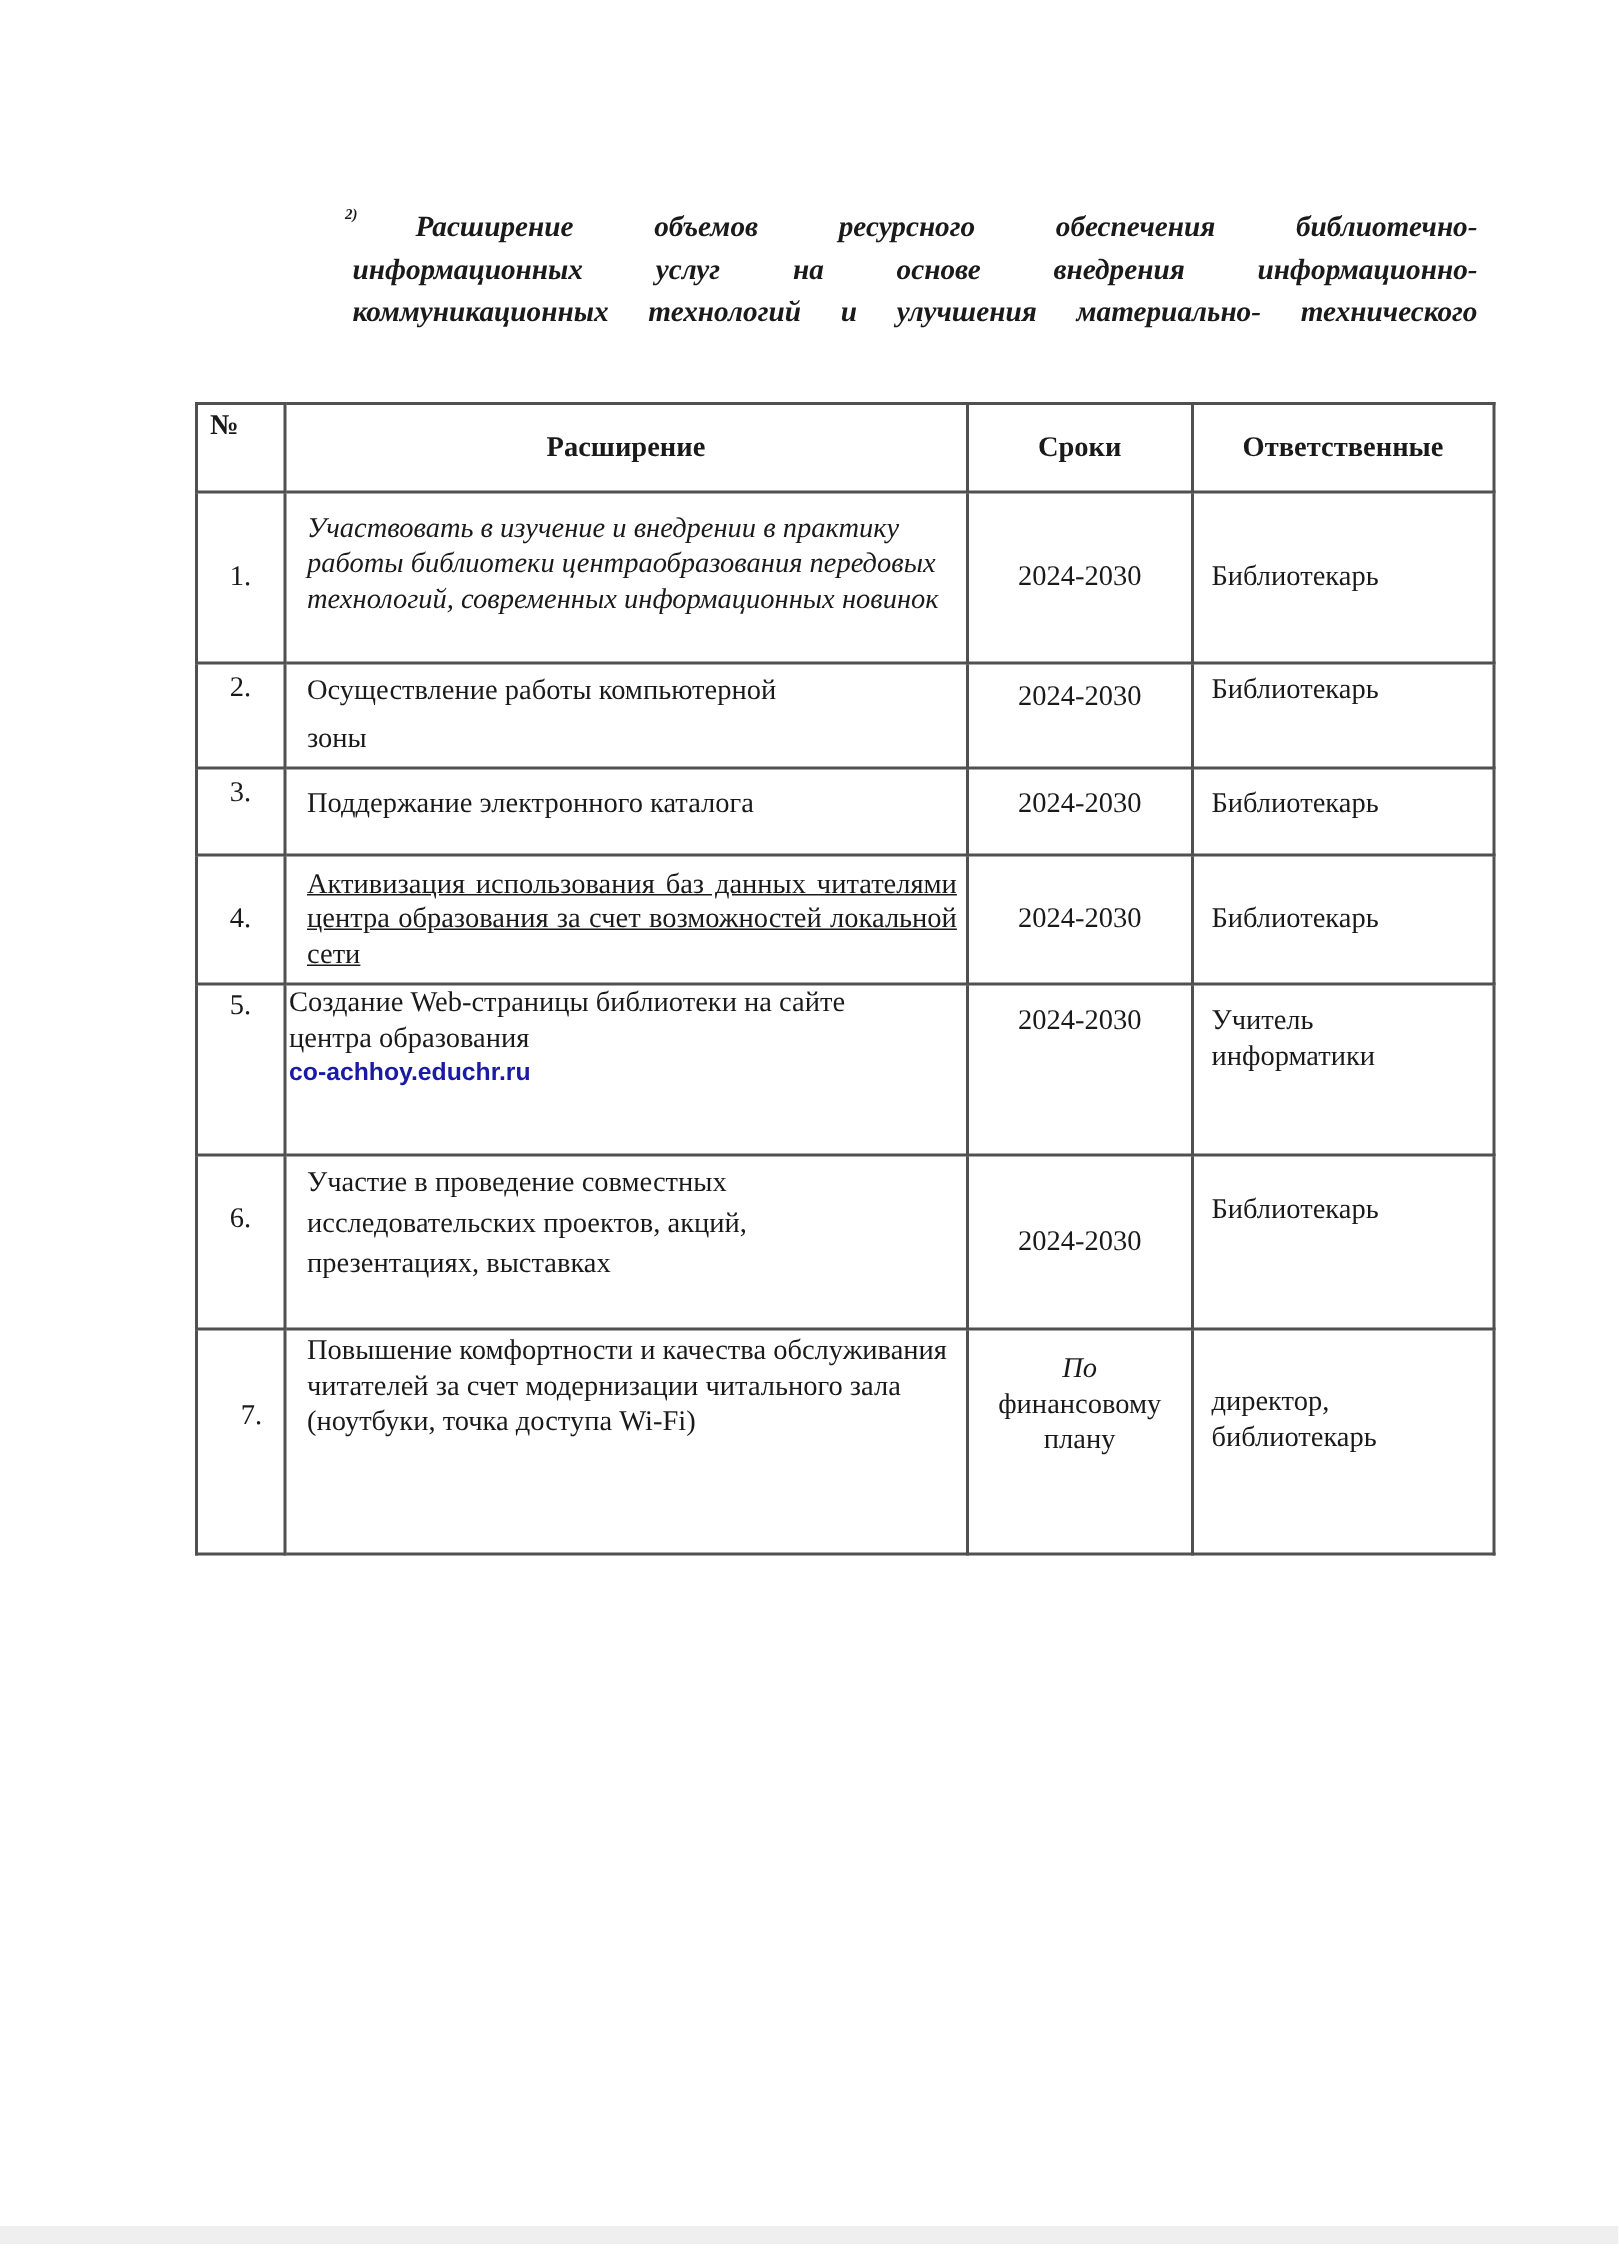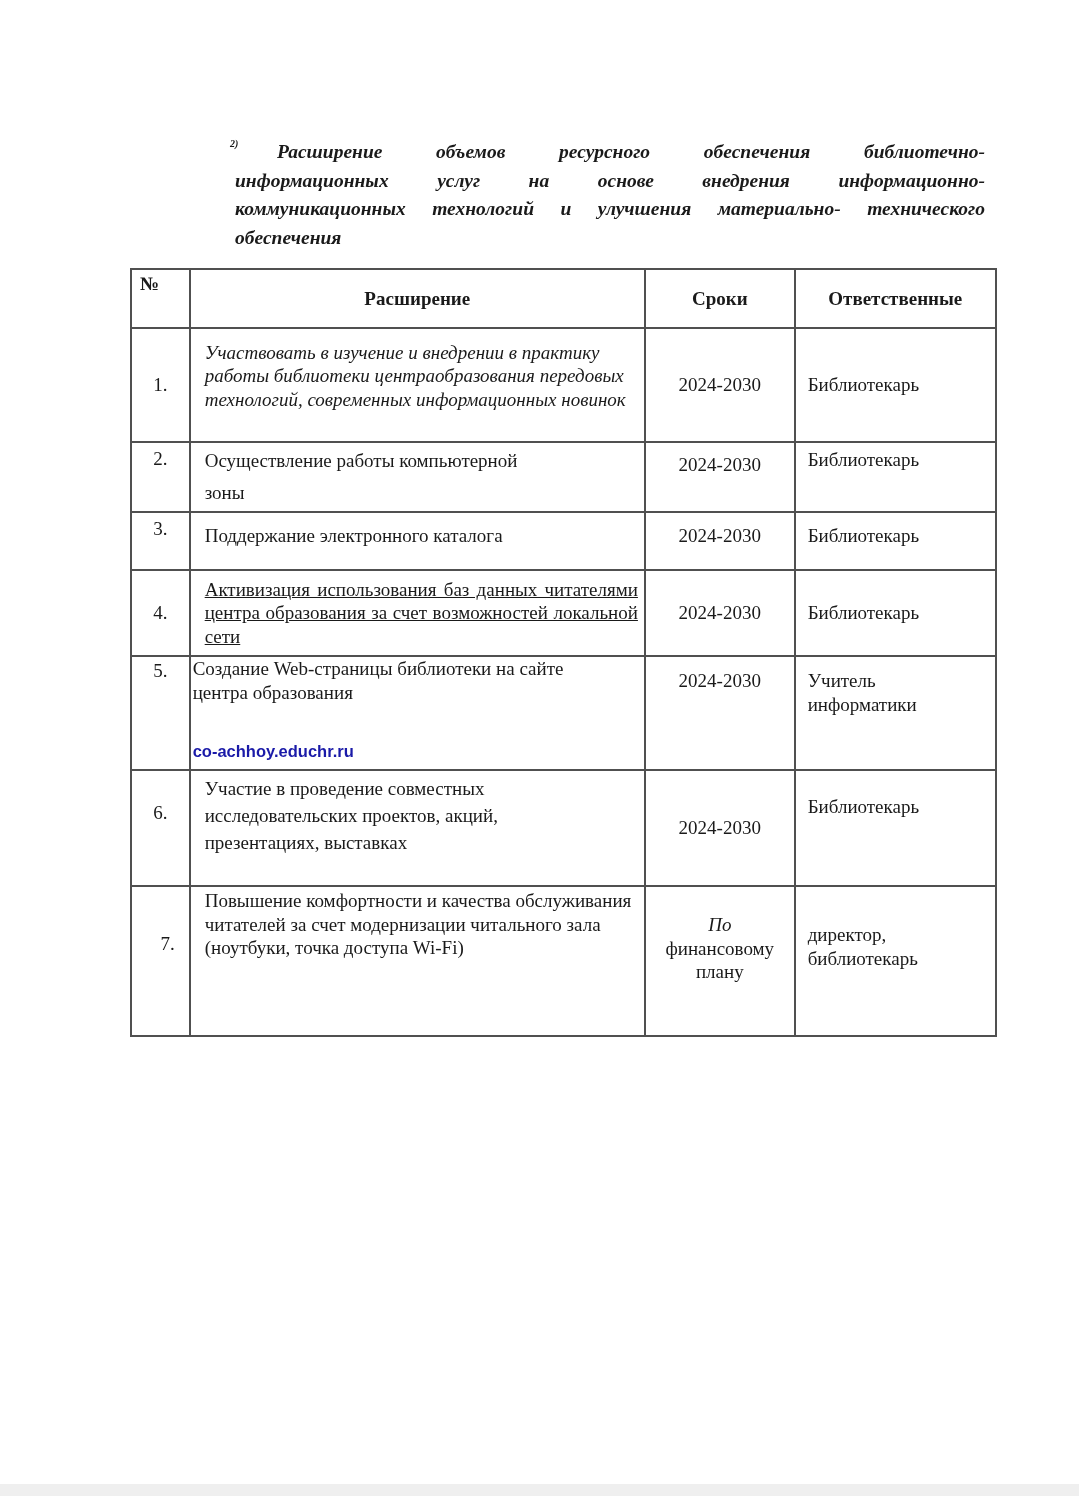--- a/index.html
+++ b/index.html
@@ -18,33 +18,32 @@
   th { font-weight: bold; font-size: 19px; }
   .c-num { width: 58px; }
   .c-act { width: 450px; }
   .c-term { width: 148px; }
   .c-resp { width: 199px; }
   .num { text-align: center; }
   .hdr-num { vertical-align: top; text-align: left; padding: 2px 0 0 8px; height: 55px; }
   .act { padding-left: 14px; padding-right: 6px; }
   .term { text-align: center; }
   .resp { padding-left: 12px; }
-  .link { color: #1a1aa8; font-family: "Liberation Sans", sans-serif; font-weight: bold; font-size: 16.5px; margin-top: 36px; }
+  .link { color: #1a1aa8; font-family: "Liberation Sans", sans-serif; font-weight: bold; font-size: 16.5px; }
   .italic { font-style: italic; }
   .bottom-strip { position: absolute; left: 0; top: 1484px; width: 1079px; height: 12px; background: #efefef; }
 </style>
 </head>
 <body>
 
 <div class="heading">
   <span class="marker">2)</span>
   <span class="line"><span class="indent"></span><span>Расширение объемов ресурсного обеспечения библиотечно-</span></span>
   <span class="line">информационных услуг на основе внедрения информационно-</span>
   <span class="line">коммуникационных технологий и улучшения материально- технического</span>
-  <span class="line last">обеспечения</span>
 </div>
 
 <table>
   <colgroup>
     <col class="c-num">
       <col class="c-act">
       <col class="c-term">
       <col class="c-resp">
   </colgroup>
   <tbody>
@@ -101,21 +100,21 @@
   <tr style="height:116px;">
     <td class="num" style="padding-bottom:30px;">6.</td>
     <td class="act" style="vertical-align:top;padding-top:4px;padding-right:100px;line-height:27px;">Участие в проведение совместных исследовательских проектов, акций, презентациях, выставках</td>
     <td class="term">2024-2030</td>
     <td class="resp" style="vertical-align:top;padding-top:24px;">Библиотекарь</td>
   </tr>
 
   <tr style="height:150px;">
     <td class="num" style="text-align:right;padding-right:14px;padding-bottom:34px;">7.</td>
     <td class="act" style="vertical-align:top;padding-top:2px;">Повышение комфортности и качества обслуживания читателей за счет модернизации читального зала (ноутбуки, точка доступа Wi-Fi)</td>
-    <td class="term" style="vertical-align:top;padding-top:26px;">
+    <td class="term" style="vertical-align:top;padding-top:14px;">
       <div class="italic">По</div>
       <div>финансовому плану</div>
     </td>
     <td class="resp" style="vertical-align:top;padding-top:36px;padding-right:60px;">директор, библиотекарь</td>
   </tr>
 </tbody>
   </table>
 
 <div class="bottom-strip"></div>
 

